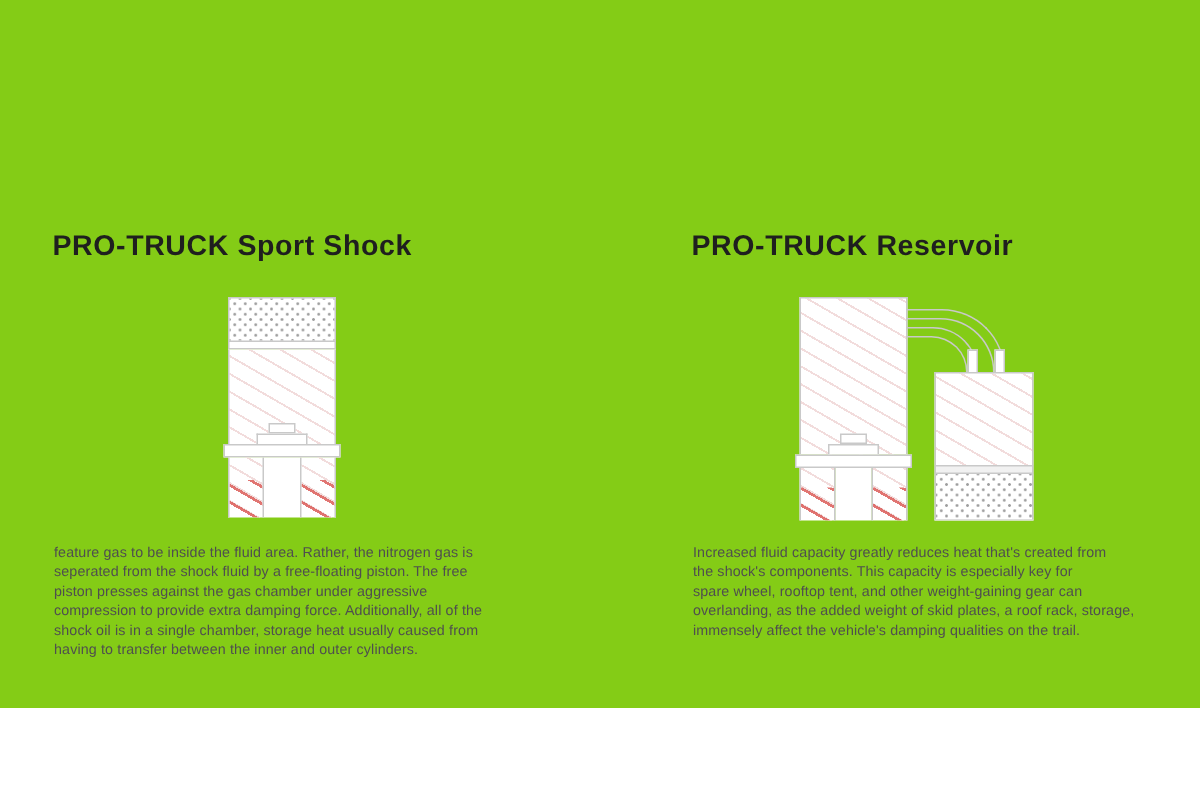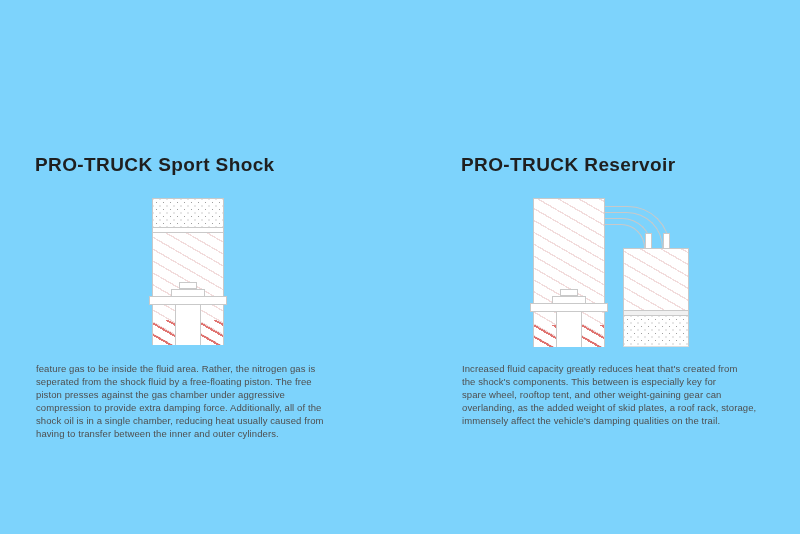--- a/index.html
+++ b/index.html
@@ -5,21 +5,21 @@
   :root{
     --line:#c9c9c9;
     --hatch:#f2dcdc;
     --red:#d9534f;
     --ink:#1f1f1f;
     --body:#4f4f4f;
   }
   *{margin:0;padding:0;box-sizing:border-box;}
   html,body{background:#fff;}
   body{font-family:"Liberation Sans","DejaVu Sans",sans-serif;}
-  .page{position:relative;width:800px;height:534px;background:#7dd3fc;overflow:hidden;}
+  .page{position:relative;width:800px;height:472px;background:#84cc16;overflow:hidden;}
 
   .product-title{
     position:absolute;top:154px;
     font-size:19px;font-weight:800;color:var(--ink);
     letter-spacing:.4px;white-space:nowrap;
   }
   .title-left{left:35px;}
   .title-right{left:461px;text-align:right;}
 
   .desc{
@@ -91,21 +91,21 @@
           <div class="red-lines"></div>
         </div>
     </div>
   </div>
 
   <div class="desc desc-left">
       <div>feature gas to be inside the fluid area. Rather, the nitrogen gas is</div>
       <div>seperated from the shock fluid by a free-floating piston. The free</div>
       <div>piston presses against the gas chamber under aggressive</div>
       <div>compression to provide extra damping force. Additionally, all of the</div>
-      <div>shock oil is in a single chamber, reducing heat usually caused from</div>
+      <div>shock oil is in a single chamber, storage heat usually caused from</div>
       <div>having to transfer between the inner and outer cylinders.</div>
     </div>
 
   <h1 class="product-title title-right">PRO-TRUCK Reservoir</h1>
 
   <div class="abs" style="left:533px;top:198px;width:72px;height:149px;">
     <div class="cyl-section hatch" style="height:105px;border-top:1px solid var(--line);">
       <div class="piston-cap-top"></div>
       <div class="piston-cap-mid"></div>
     </div>
@@ -129,19 +129,19 @@
   <div class="stub-v" style="left:663px;top:233px;"></div>
 
   <div class="abs" style="left:623px;top:248px;width:66px;height:99px;">
     <div class="cyl-section hatch" style="height:62px;border-top:1px solid var(--line);"></div>
     <div style="height:6px;background:#f1f1f1;border:1px solid var(--line);"></div>
     <div class="dotted" style="height:31px;border-left:1px solid var(--line);border-right:1px solid var(--line);border-bottom:1px solid #dedede;"></div>
   </div>
 
   <div class="desc desc-right">
       <div>Increased fluid capacity greatly reduces heat that's created from</div>
-      <div>the shock's components. This between is especially key for</div>
+      <div>the shock's components. This capacity is especially key for</div>
       <div>spare wheel, rooftop tent, and other weight-gaining gear can</div>
       <div>overlanding, as the added weight of skid plates, a roof rack, storage,</div>
       <div>immensely affect the vehicle's damping qualities on the trail.</div>
     </div>
 
 </div>
 
 </body></html>

